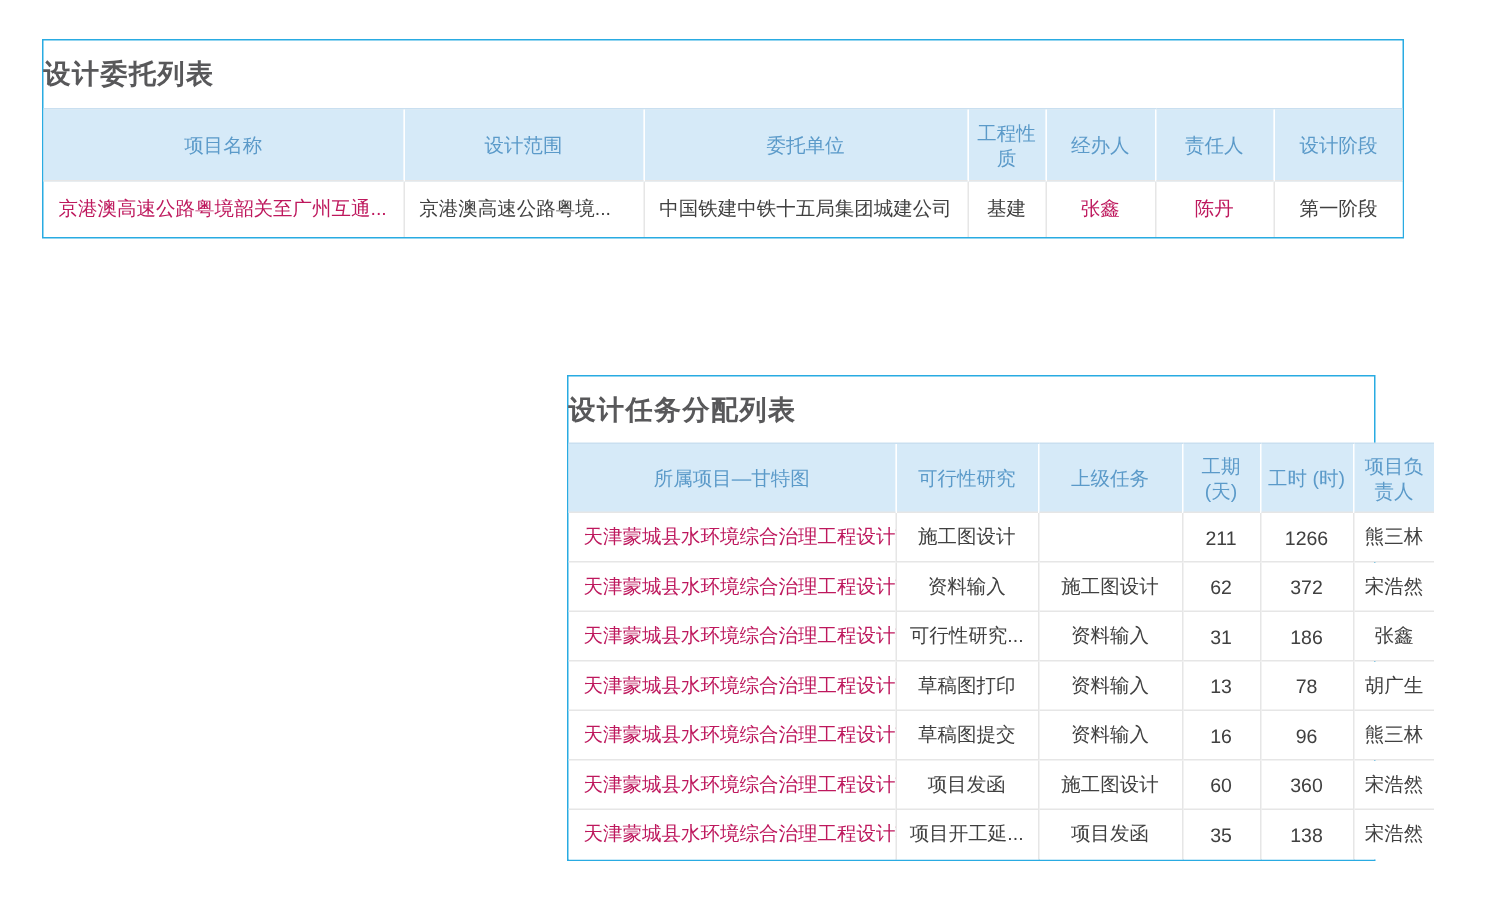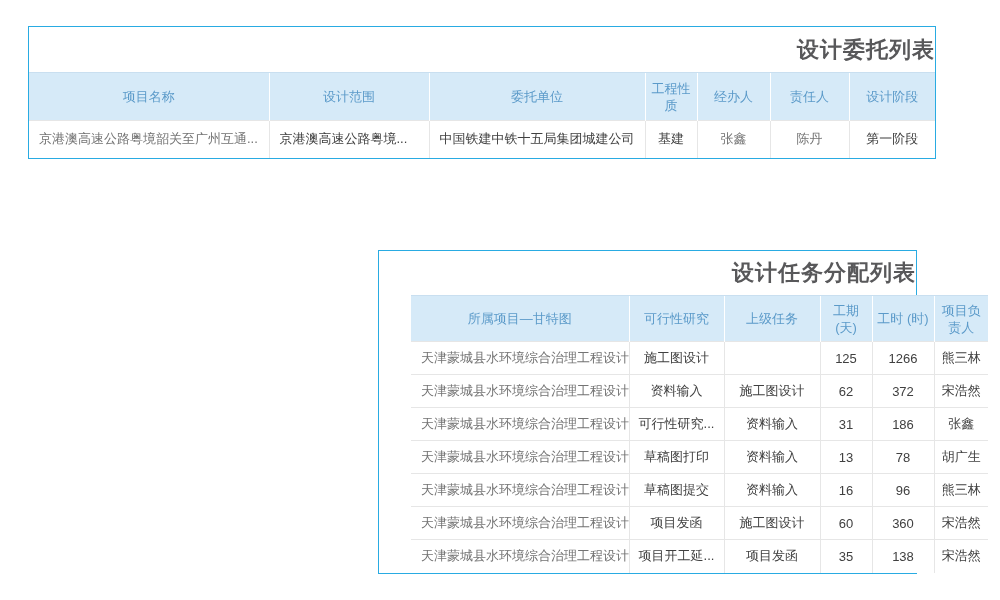--- a/index.html
+++ b/index.html
@@ -6,26 +6,26 @@
   html, body { width: 1000px; height: 600px; background: #ffffff;
     font-family: "Liberation Sans", "DejaVu Sans", sans-serif; }
   .canvas { position: relative; width: 1000px; height: 600px; background: #ffffff; overflow: hidden; }
 
   .table-card {
     position: absolute;
     background: #ffffff;
     border: 1px solid #29abe2;
   }
   #commission-card { left: 28px; top: 26px; width: 908px; }
-  #task-card      { left: 378px; top: 250px; width: 539px; padding-left: 32px; }
+  #task-card      { left: 378px; top: 250px; width: 539px; }
 
   .card-title {
-    text-align: right;
+    text-align: left;
     font-weight: bold;
-    font-size: 22px;
+    font-size: 18px;
     color: #58585a;
     letter-spacing: 1px;
   }
   #commission-card .card-title { height: 45px; line-height: 45px; }
   #task-card .card-title       { height: 44px; line-height: 44px; }
 
   table { border-collapse: collapse; table-layout: fixed; width: 100%; }
 
   thead th {
     background: #d6eaf8;
@@ -53,21 +53,21 @@
     border-top: 1px solid #e6e6e6;
     padding: 2px 6px;
     white-space: nowrap;
     overflow: hidden;
   }
   tbody td:first-child { border-left: none; }
   #commission-card tbody td { height: 37px; }
   #task-card tbody td       { height: 33px; }
 
   td.al { text-align: left; padding-left: 10px; }
-  .link { color: #737373; cursor: pointer; }
+  .link { color: #be185d; cursor: pointer; }
 </style>
 </head>
 <body>
 
 <div class="canvas">
 
   <div class="table-card" id="commission-card">
     <div class="card-title">设计委托列表</div>
     <table>
       <colgroup>
@@ -123,21 +123,21 @@
           <th>工期 (天)</th>
           <th>工时 (时)</th>
           <th>项目负责人</th>
         </tr>
       </thead>
       <tbody>
         <tr>
           <td class="al link">天津蒙城县水环境综合治理工程设计项目</td>
           <td>施工图设计</td>
           <td></td>
-          <td>125</td>
+          <td>211</td>
           <td>1266</td>
           <td>熊三林</td>
         </tr>
         <tr>
           <td class="al link">天津蒙城县水环境综合治理工程设计项目</td>
           <td>资料输入</td>
           <td>施工图设计</td>
           <td>62</td>
           <td>372</td>
           <td>宋浩然</td>

